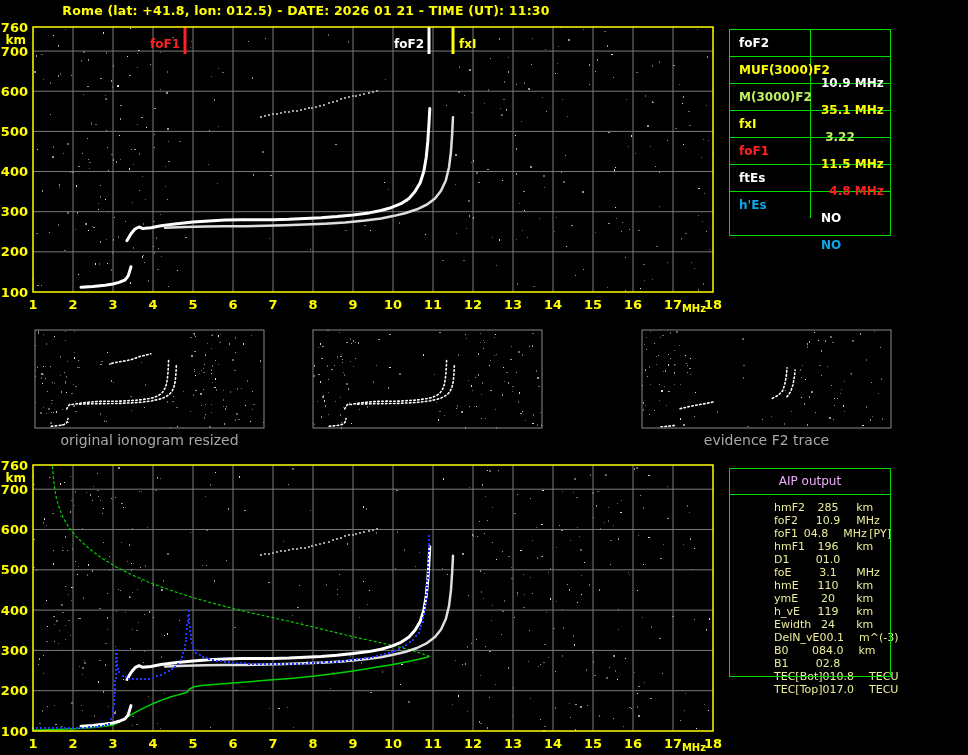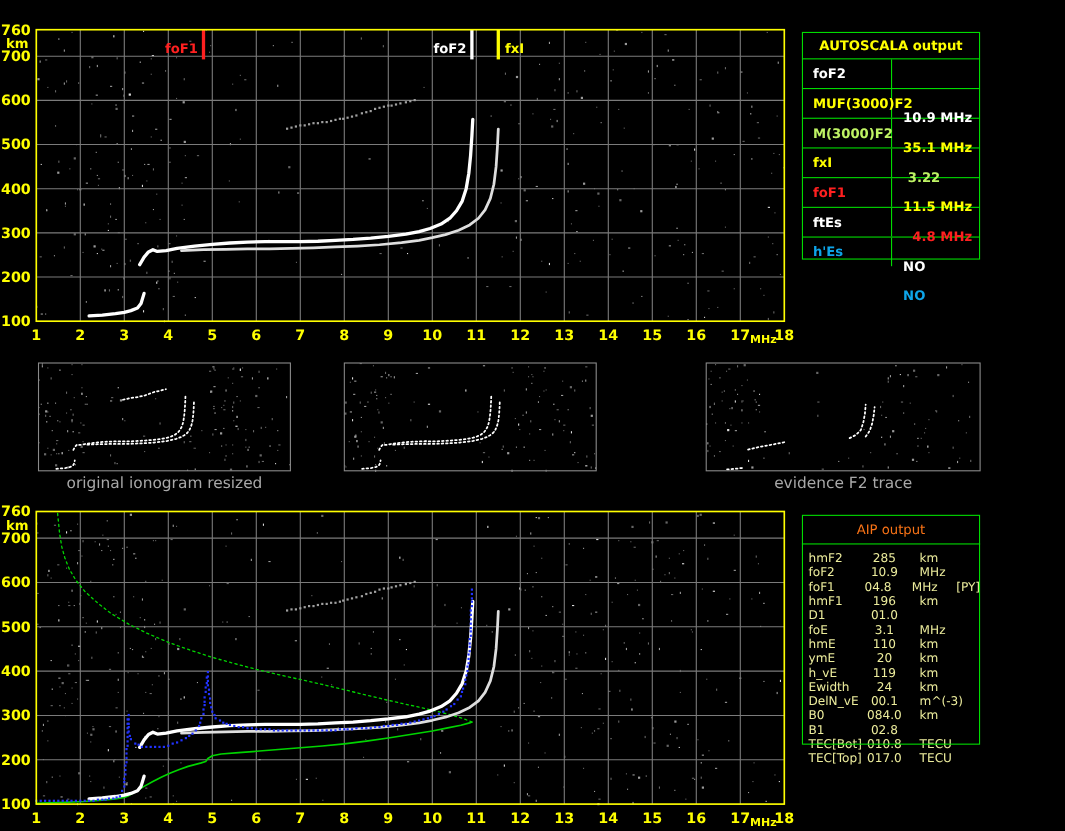--- a/index.html
+++ b/index.html
@@ -15,32 +15,33 @@
   .as-head{height:23px;line-height:23px;text-align:center;color:#FFFF00;border-bottom:1px solid #00DC00;}
   .as-row{display:flex;height:26px;line-height:26px;border-bottom:1px solid #00DC00;white-space:pre;}
   .as-row:last-child{border-bottom:none;}
   .as-label{width:81px;padding-left:9px;border-right:1px solid #00DC00;box-sizing:border-box;}
   .as-value{flex:1;padding-left:10px;margin-top:40px;}
   
   .aip-border{position:absolute;left:729px;top:468px;width:162px;height:209px;
               border:1px solid #00DC00;box-sizing:border-box;pointer-events:none;z-index:3;}
   .aip-sep{position:absolute;left:729px;top:494px;width:162px;border-top:1px solid #00DC00;z-index:3;}
   .aip-head{position:absolute;left:729px;top:474px;width:162px;text-align:center;
-            color:#f97316;font-size:12px;z-index:2;}
+            color:#f0abfc;font-size:12px;z-index:2;}
   .aip-rows{position:absolute;left:735px;top:501px;width:156px;color:#ECEC9C;font-size:11px;z-index:2;}
-  .aip-row{display:flex;height:13px;line-height:13px;}
+  .aip-row{display:flex;height:13px;line-height:13px;margin-left:39px;}
   .aip-label{width:52px;}
   .aip-value{width:34px;text-align:center;}
   .aip-unit{margin-left:15px;width:42px;}
   .aip-note{margin-left:2px;}
 </style>
 </head>
 <body>
 
 <div id="screen">
+  <div class="title">Rome (lat: +41.8, lon: 012.5) - DATE: 2026 01 21 - TIME (UT): 11:30</div>
 
   <svg id="top-plot" style="left:0;top:0" width="730" height="316">
       <rect x="41" y="285" width="1" height="1" fill="#9a9a9a"></rect>
       <rect x="516" y="173" width="1" height="2" fill="#9a9a9a"></rect>
       <rect x="385" y="79" width="1" height="1" fill="#666"></rect>
       <rect x="166" y="92" width="2" height="2" fill="#9a9a9a"></rect>
       <rect x="72" y="172" width="2" height="1" fill="#9a9a9a"></rect>
       <rect x="615" y="207" width="1" height="1" fill="#dcdcdc"></rect>
       <rect x="60" y="73" width="1" height="2" fill="#666"></rect>
       <rect x="137" y="124" width="1" height="1" fill="#666"></rect>
@@ -452,21 +453,20 @@
       <text x="513" y="309" fill="#FFFF00" text-anchor="middle" font-size="13" font-weight="bold" font-family="&quot;DejaVu Sans&quot;,sans-serif">13</text>
       <text x="553" y="309" fill="#FFFF00" text-anchor="middle" font-size="13" font-weight="bold" font-family="&quot;DejaVu Sans&quot;,sans-serif">14</text>
       <text x="593" y="309" fill="#FFFF00" text-anchor="middle" font-size="13" font-weight="bold" font-family="&quot;DejaVu Sans&quot;,sans-serif">15</text>
       <text x="633" y="309" fill="#FFFF00" text-anchor="middle" font-size="13" font-weight="bold" font-family="&quot;DejaVu Sans&quot;,sans-serif">16</text>
       <text x="673" y="309" fill="#FFFF00" text-anchor="middle" font-size="13" font-weight="bold" font-family="&quot;DejaVu Sans&quot;,sans-serif">17</text>
       <text x="713" y="309" fill="#FFFF00" text-anchor="middle" font-size="13" font-weight="bold" font-family="&quot;DejaVu Sans&quot;,sans-serif">18</text>
       <text x="694" y="312" fill="#FFFF00" text-anchor="middle" font-size="10" font-weight="bold" font-family="&quot;DejaVu Sans&quot;,sans-serif">MHz</text>
     </svg>
 
   <div class="as-box">
-    <div class="as-head">AUTOSCALA output</div>
     <div id="as-rows">
         <div class="as-row" style="color: rgb(255, 255, 255);"><div class="as-label">foF2</div><div class="as-value">10.9 MHz</div></div>
         <div class="as-row" style="color: rgb(255, 255, 0);"><div class="as-label">MUF(3000)F2</div><div class="as-value">35.1 MHz</div></div>
         <div class="as-row" style="color: #bef264;"><div class="as-label">M(3000)F2</div><div class="as-value"> 3.22</div></div>
         <div class="as-row" style="color: rgb(255, 255, 0);"><div class="as-label">fxI</div><div class="as-value">11.5 MHz</div></div>
         <div class="as-row" style="color: rgb(255, 32, 32);"><div class="as-label">foF1</div><div class="as-value">  4.8 MHz</div></div>
         <div class="as-row" style="color: #ffffff;"><div class="as-label">ftEs</div><div class="as-value">NO</div></div>
         <div class="as-row" style="color: #0ea5e9;"><div class="as-label">h'Es</div><div class="as-value">NO</div></div>
       </div>
   </div>

